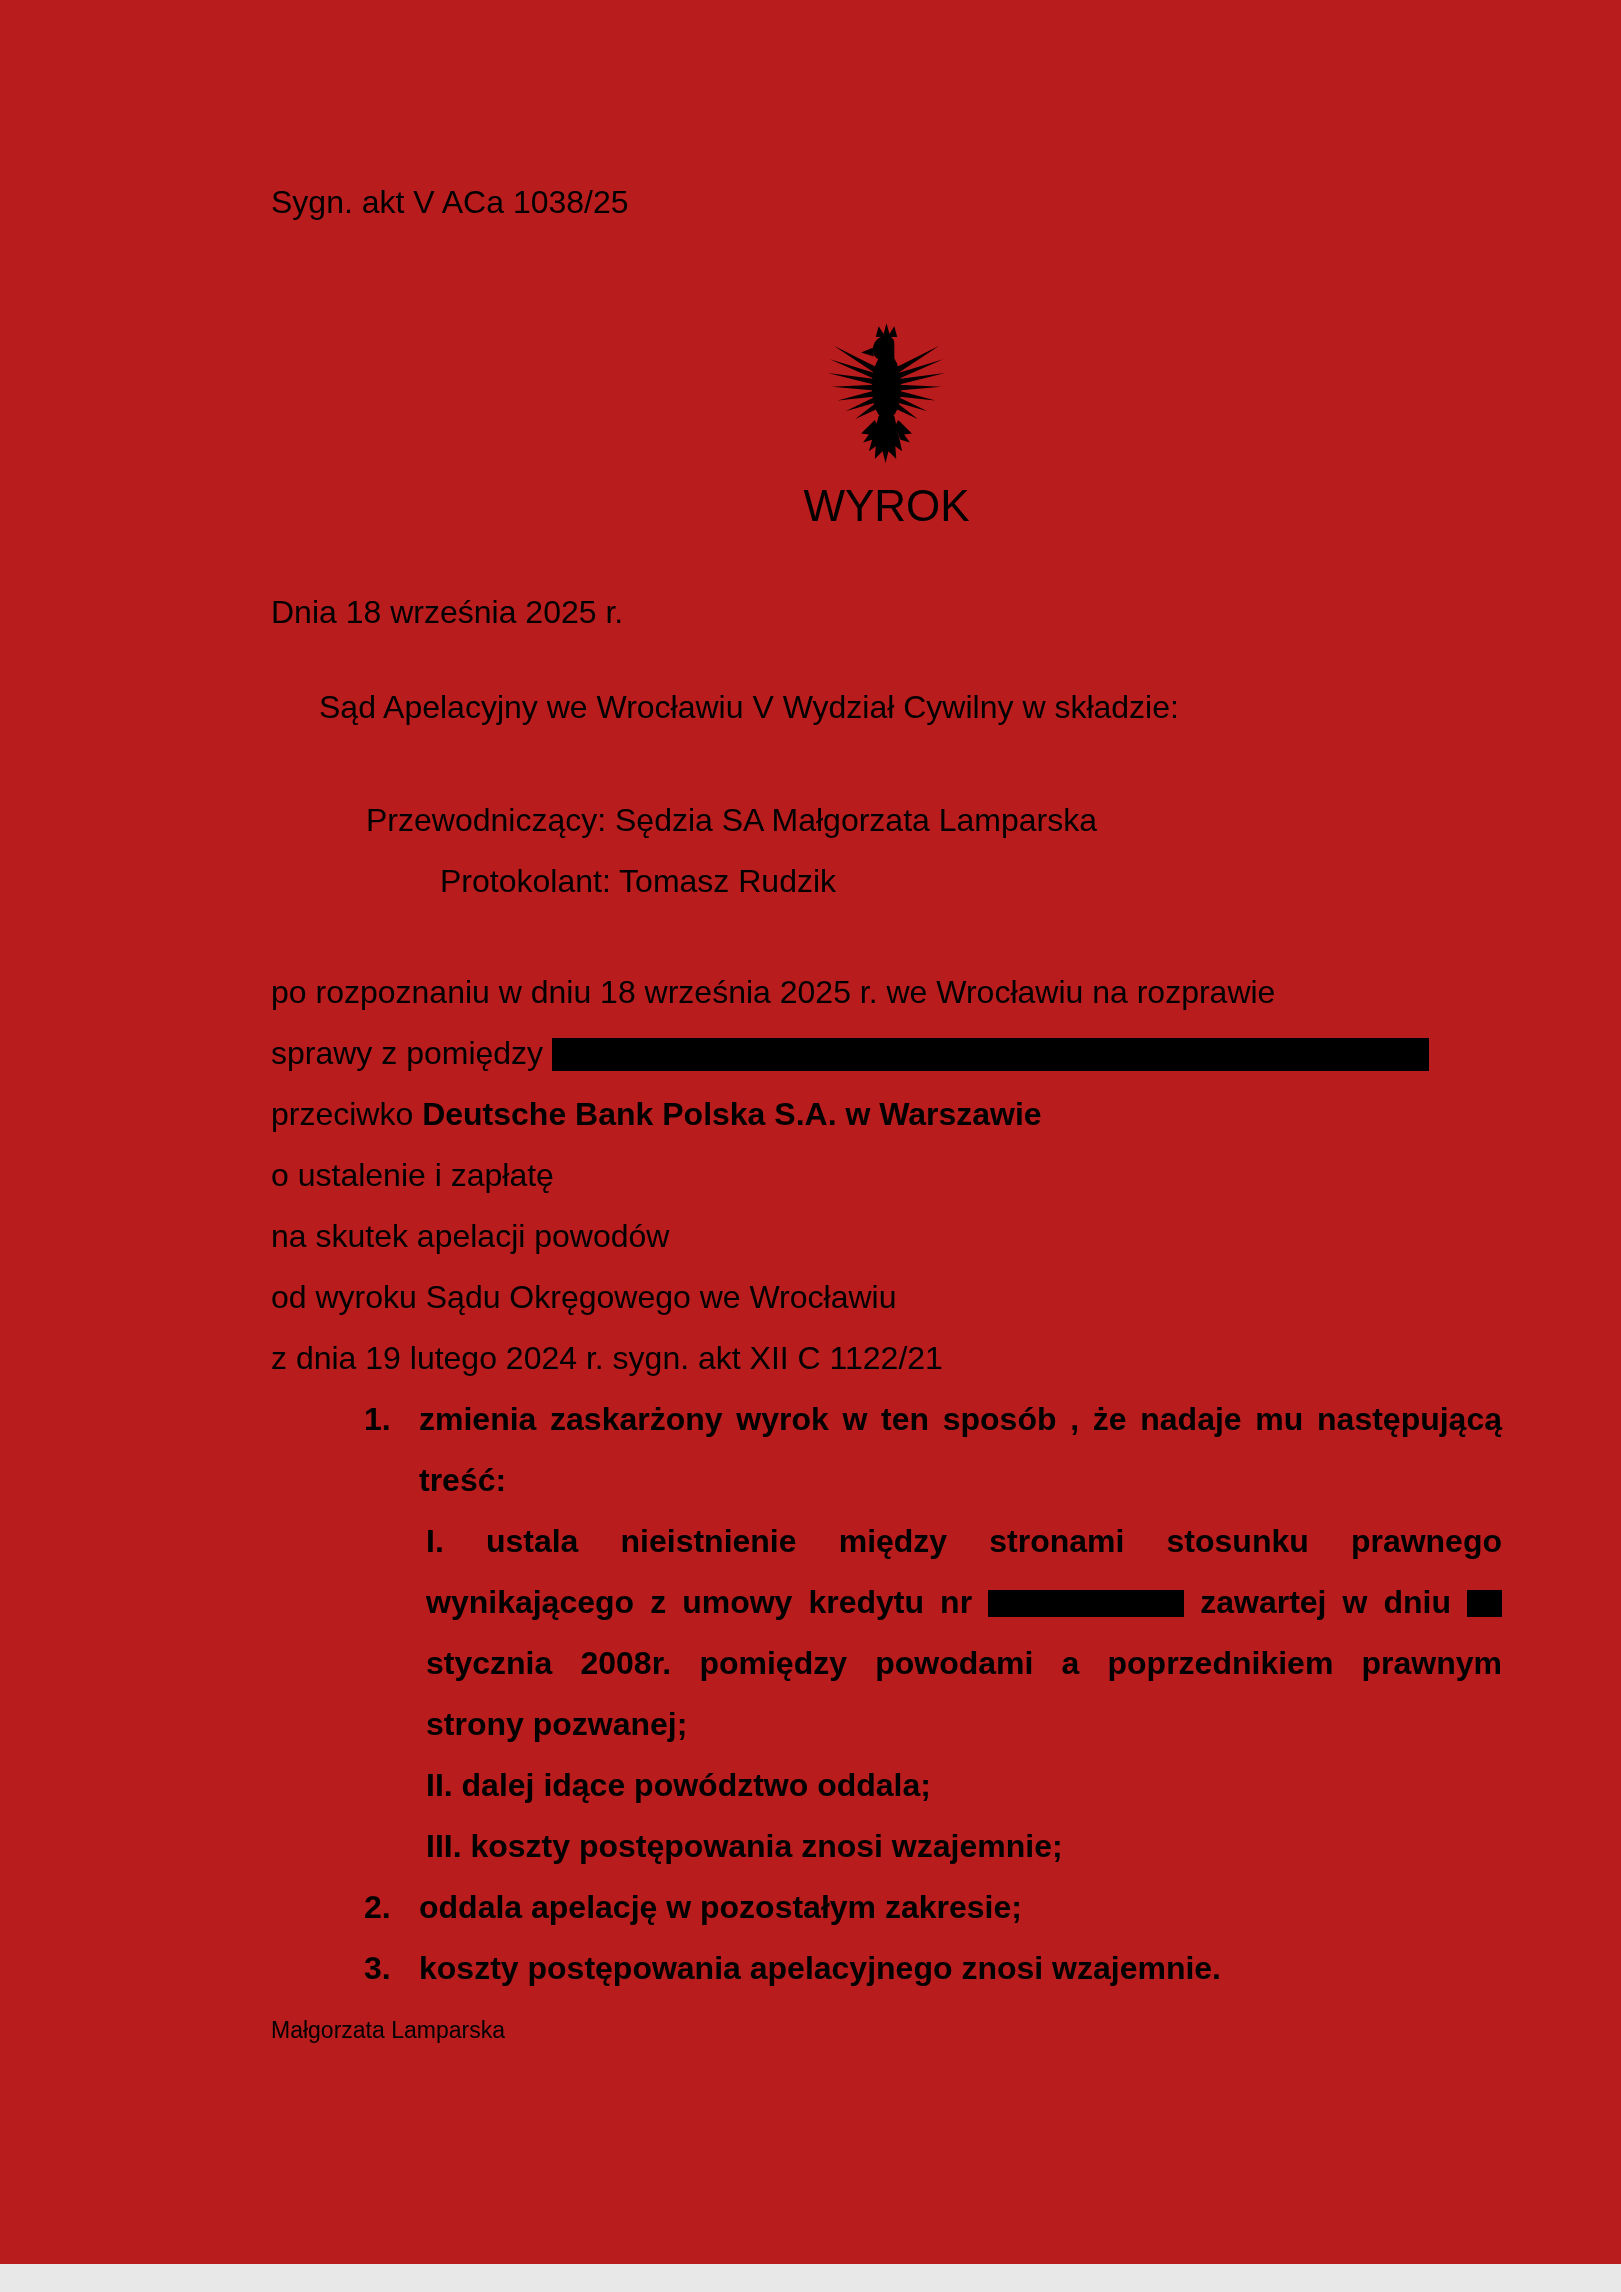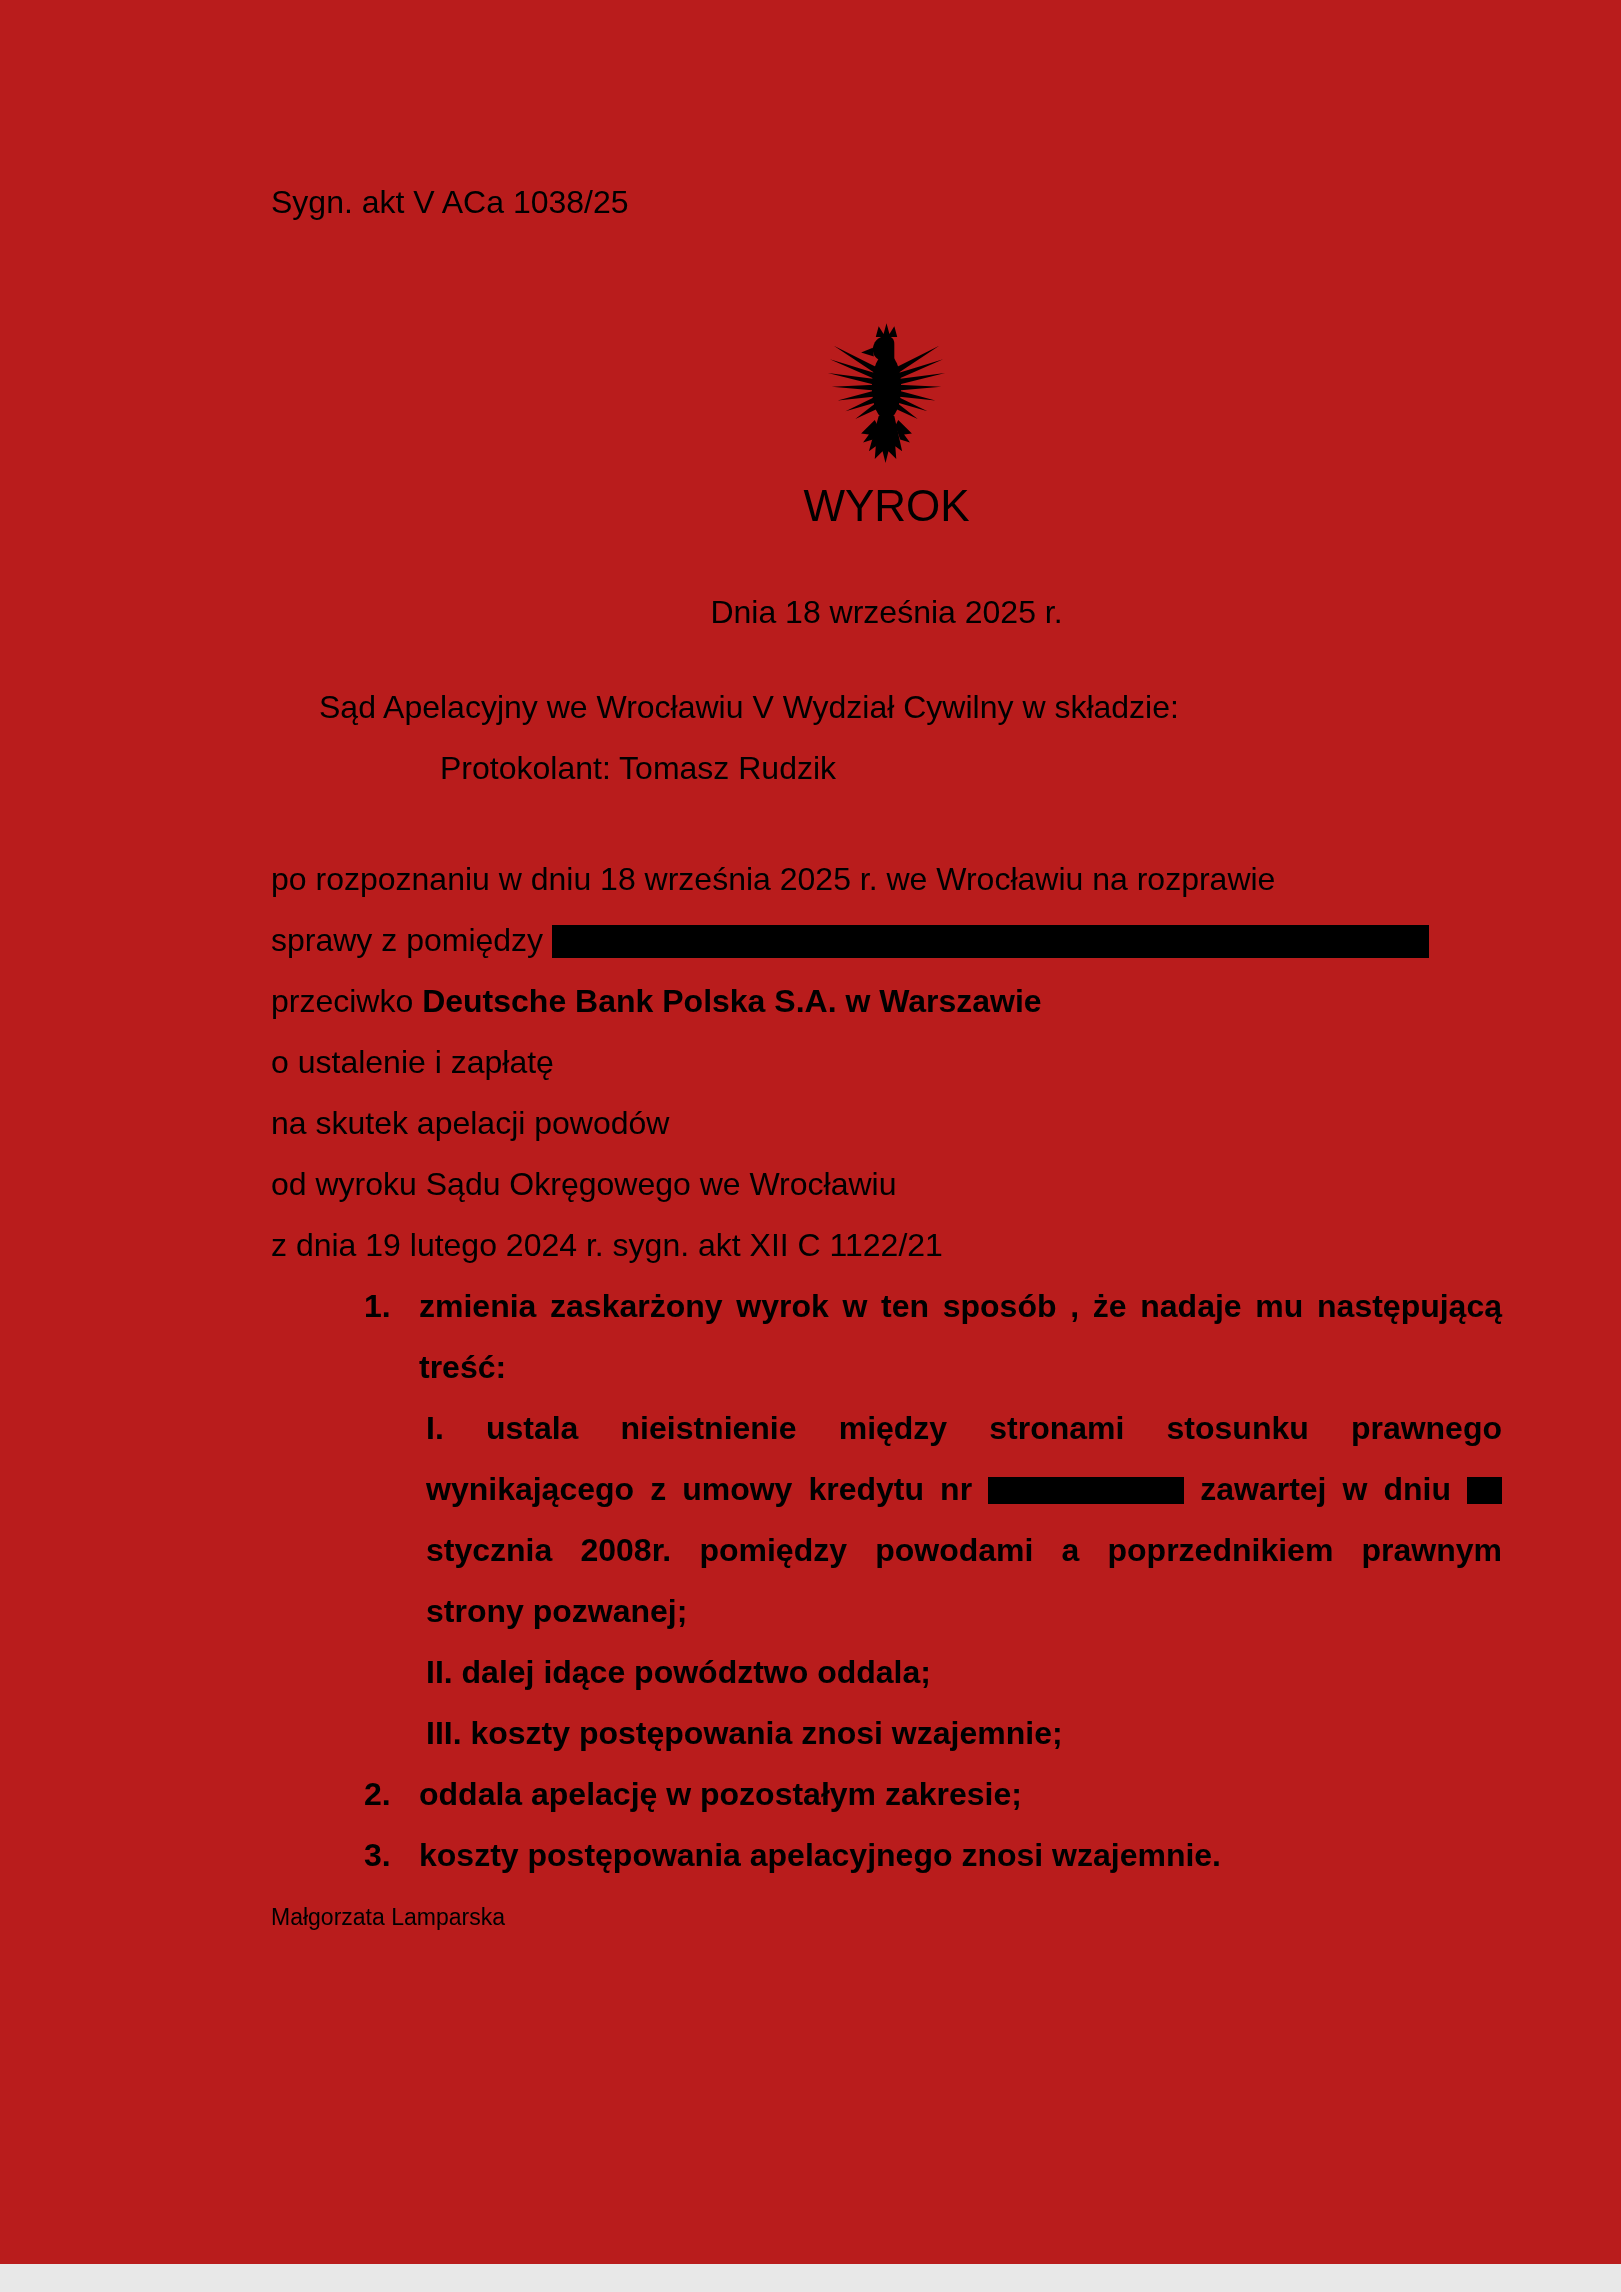--- a/index.html
+++ b/index.html
@@ -34,21 +34,21 @@
   }
   .eagle svg { display:block; width:100%; height:100%; }
 
   .title {
     font-size:44px; font-weight:normal;
     line-height:69px; text-align:center;
     margin-top:2px;
   }
   .subtitle { margin-top:0; }
 
-  .date-line  { margin-top:42px; text-align:center; }
+  .date-line  { margin-top:42px; text-align:left; }
   .court-line { margin-top:34px;margin-left:48px; }
   .presiding  { margin-top:52px; margin-left:95px; }
   .clerk      { margin-left:169px; }
   .hearing    { margin-top:50px; }
 
   
   .red-bar { display:inline-block; background:#000000; }
   .bar-plaintiff { width:877px; height:33px; vertical-align:-6.9px; }
   .bar-contract  { width:196px; height:27.4px; vertical-align:-3.9px; }
   .bar-day       { width:35px;  height:27.4px; vertical-align:-3.9px; }
@@ -92,20 +92,21 @@
         <path d="M53 15 L56 4 L61 12 L64 1 L67 12 L72 4 L75 15 Z"></path>
       </svg>
     </div>
 
     <div class="title">WYROK</div>
 
     <div class="line date-line">Dnia 18 września 2025 r.</div>
 
     <div class="line court-line">Sąd Apelacyjny we Wrocławiu V Wydział Cywilny w składzie:</div>
 
+    <div class="line presiding">Przewodniczący: Sędzia SA Małgorzata Lamparska</div>
     <div class="line clerk">Protokolant: Tomasz Rudzik</div>
 
     <div class="line hearing">po rozpoznaniu w dniu 18 września 2025 r. we Wrocławiu na rozprawie</div>
 
     <div class="line"><span>sprawy z pomiędzy</span> <span class="red-bar bar-plaintiff"></span></div>
 
     <div class="line"><span>przeciwko</span> <span class="bold">Deutsche Bank Polska S.A. w Warszawie</span></div>
 
     <div class="line">o ustalenie i zapłatę</div>
     <div class="line">na skutek apelacji powodów</div>

